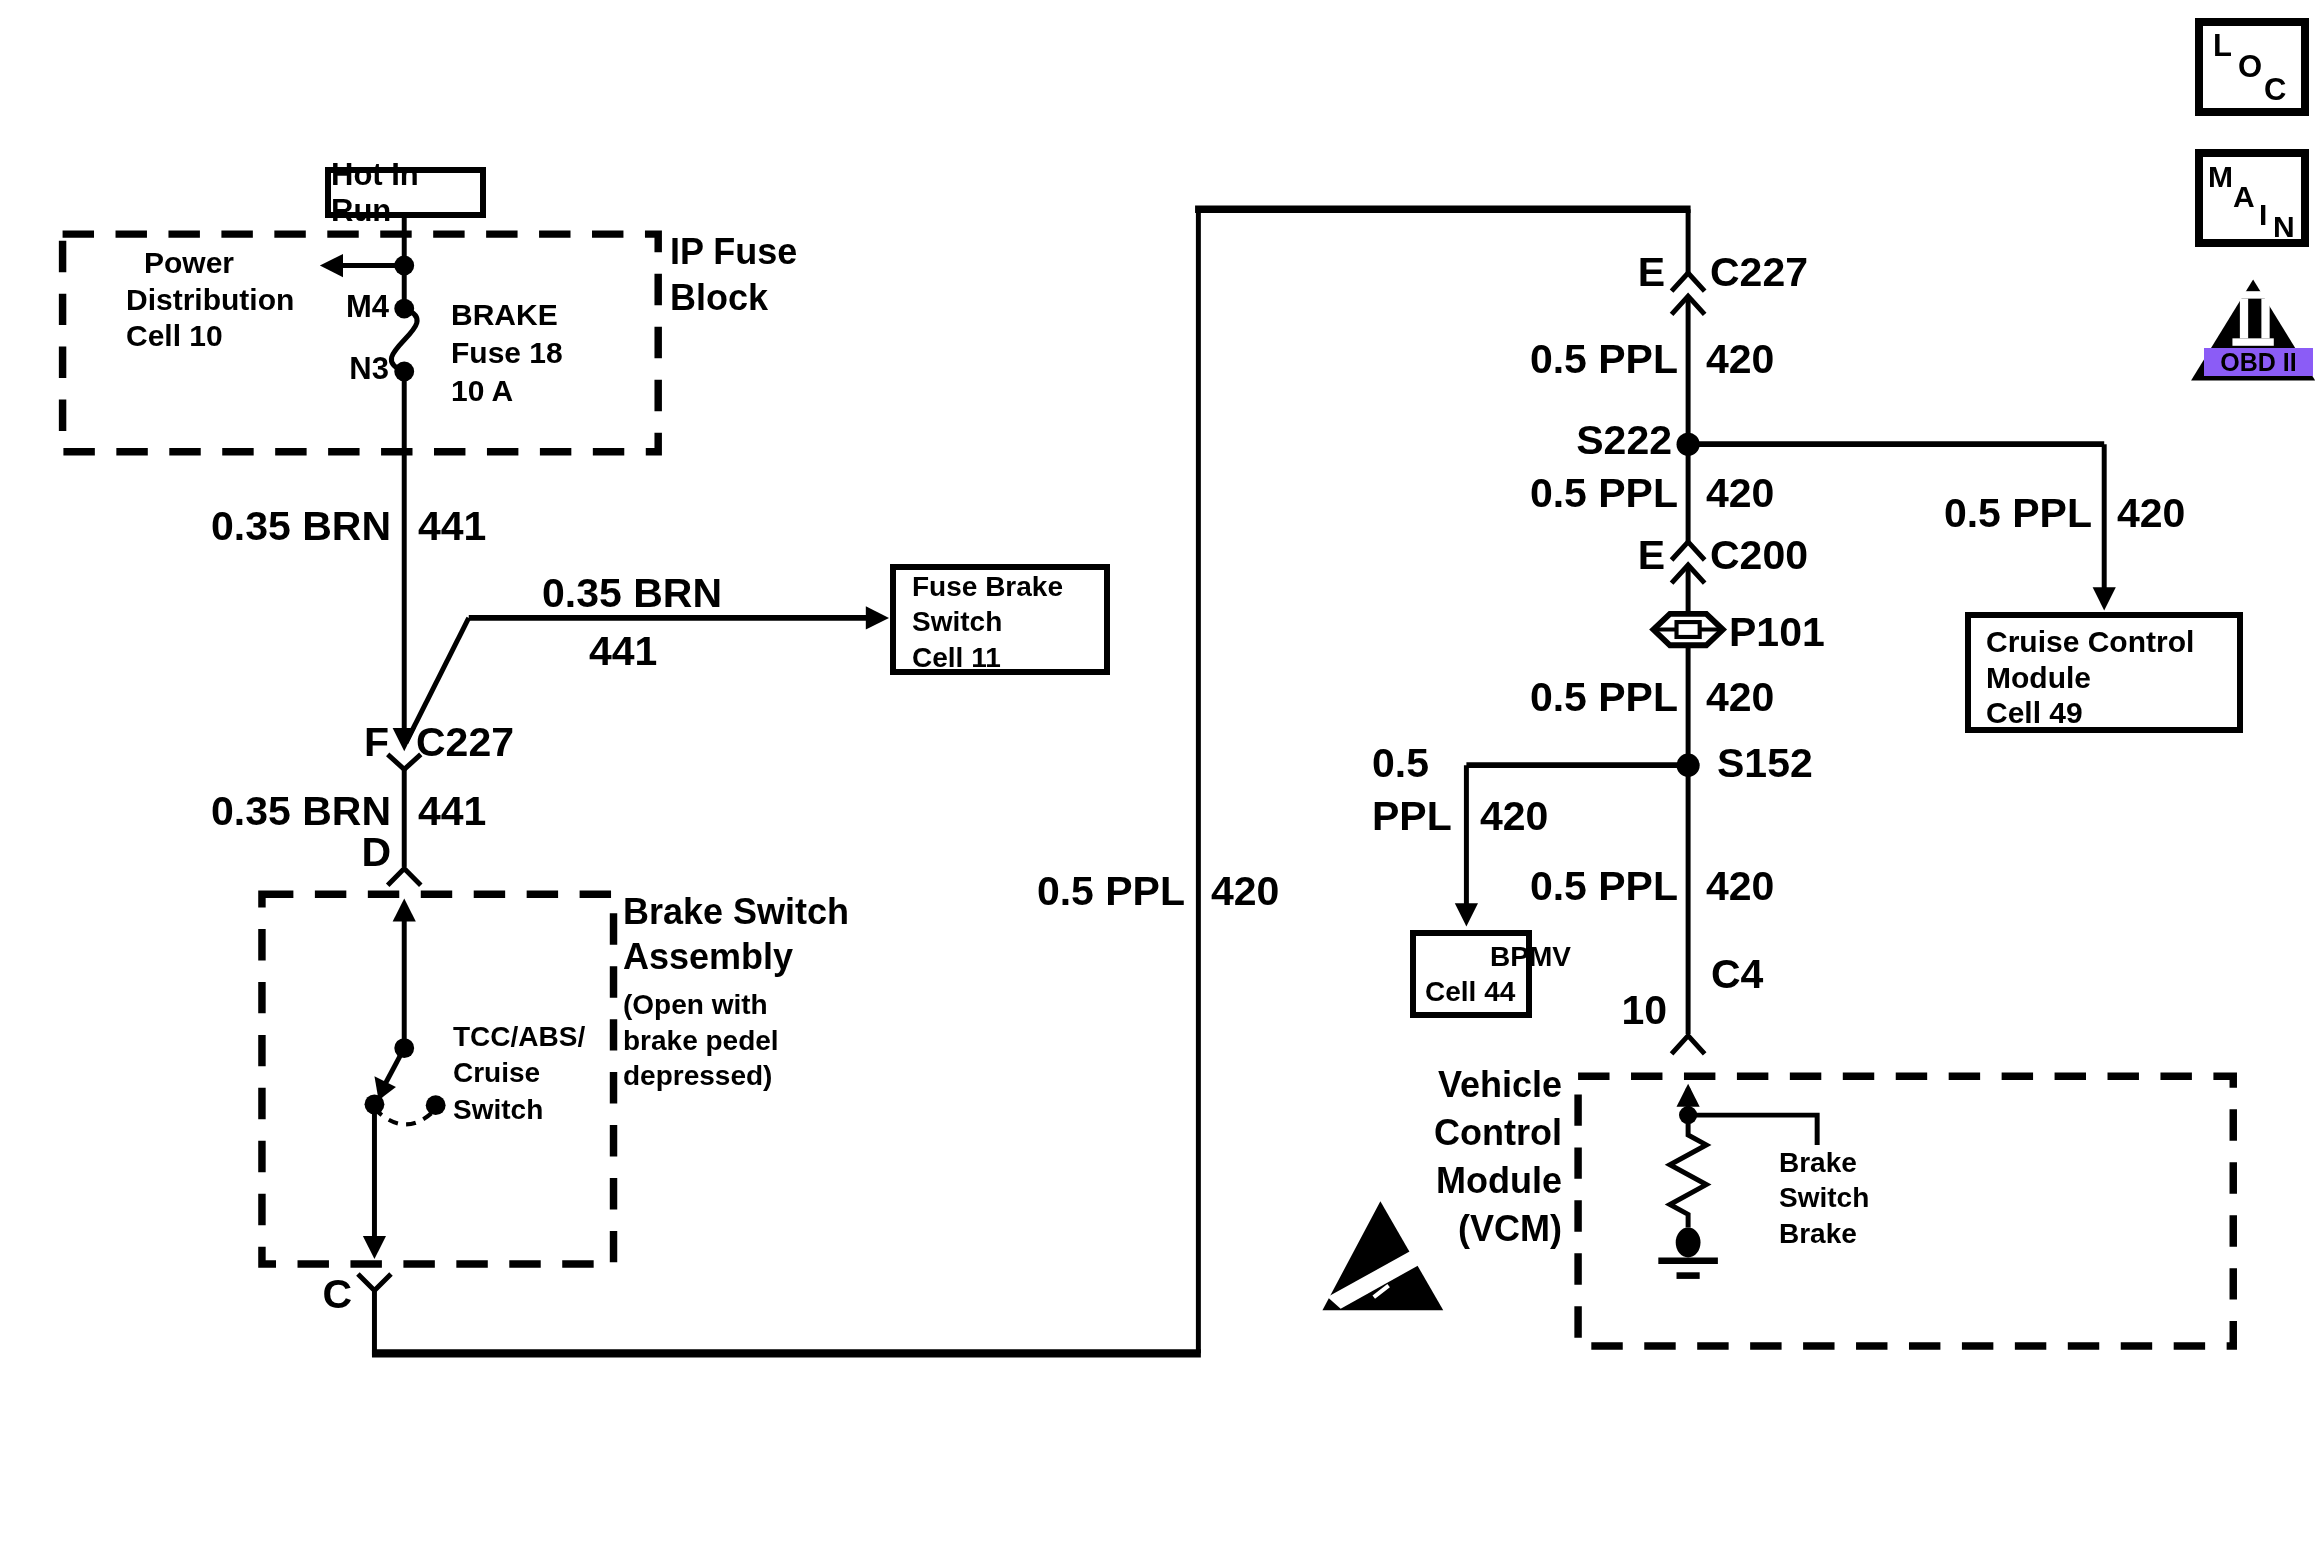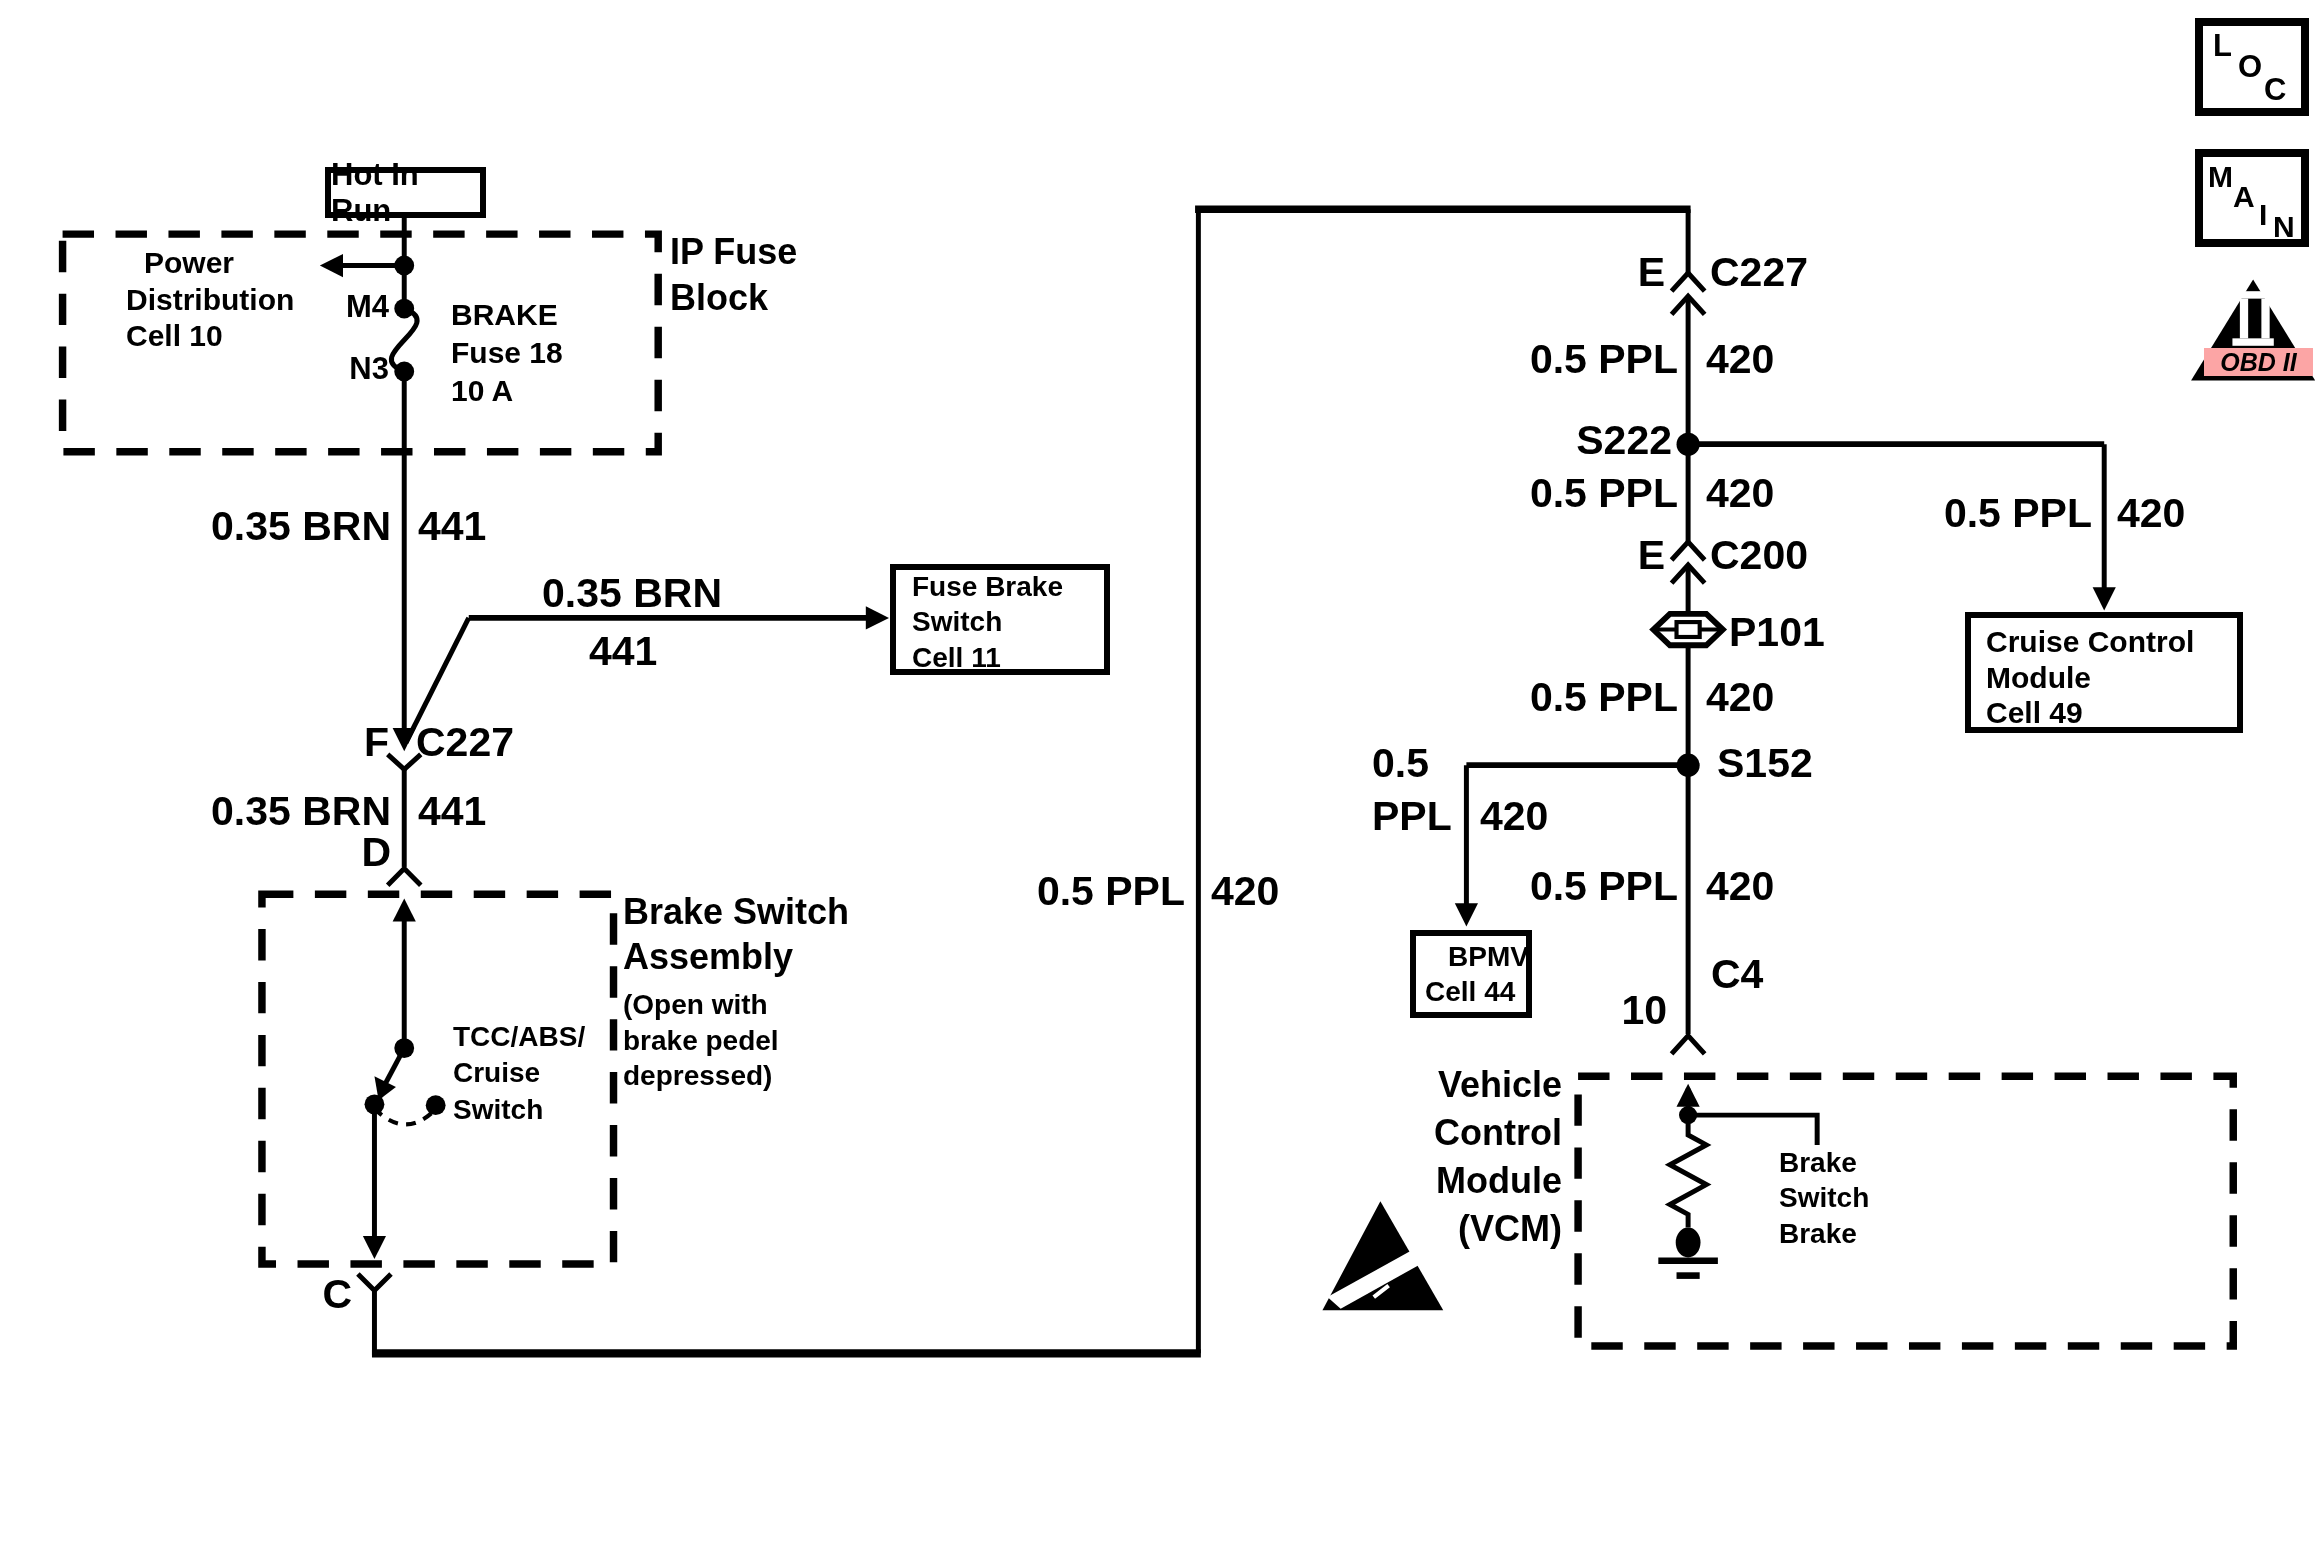--- a/index.html
+++ b/index.html
@@ -16,22 +16,22 @@
   #cruisebox{left:1965px;top:612px;width:278px;height:121px;}
   #bpmvbox{left:1410px;top:930px;width:122px;height:88px;}
   .badge{position:absolute;border:8.3px solid #000;width:114px;height:98px;box-sizing:border-box;background:#fff;}
   .badge span{position:absolute;font-weight:700;}
   #locbadge{left:2195px;top:18px;}
   #mainbadge{left:2195px;top:149px;}
   #connid{position:absolute;left:1979px;top:1122px;width:220px;height:180px;border:5px solid #000;
           box-sizing:border-box;display:flex;flex-direction:column;font-weight:700;font-size:28px;background:#fff;}
   #connid .hdr{flex:0 0 38px;border-bottom:5px solid #000;display:flex;align-items:center;justify-content:center;}
   #connid .row{flex:1;display:flex;align-items:center;padding-left:16.5px;}
-  #obdlabel{position:absolute;left:2204px;top:348px;width:109px;height:28px;background:#fca5a5;
-            display:flex;align-items:center;justify-content:center;font-weight:700;font-size:25px;font-style:italic;}
+  #obdlabel{position:absolute;left:2204px;top:348px;width:109px;height:28px;background:#8b5cf6;
+            display:flex;align-items:center;justify-content:center;font-weight:700;font-size:25px;}
 </style>
 </head>
 <body>
 
 <div id="stage">
 
   <svg width="2319" height="1561" viewBox="0 0 2802 1887">
     <g stroke="#000" fill="none" stroke-width="6">
 
       <line x1="488" y1="262" x2="488" y2="373"></line>
@@ -137,21 +137,21 @@
   <span class="lbl f34" style="left:912px;top:573px">Fuse Brake</span>
   <span class="lbl f34" style="left:912px;top:608px">Switch</span>
   <span class="lbl f34" style="left:912px;top:644px">Cell 11</span>
 
   <div id="cruisebox" class="solidbox"></div>
   <span class="lbl f36" style="left:1986px;top:627px">Cruise Control</span>
   <span class="lbl f36" style="left:1986px;top:663px">Module</span>
   <span class="lbl f36" style="left:1986px;top:698px">Cell 49</span>
 
   <div id="bpmvbox" class="solidbox"></div>
-  <span class="lbl f34" style="left:1448px;top:943px">BPMV</span>
+  <span class="lbl f34" style="left:1490px;top:943px">BPMV</span>
   <span class="lbl f34" style="left:1425px;top:978px">Cell 44</span>
 
   <span class="lbl f44" style="left:670px;top:234px">IP Fuse</span>
   <span class="lbl f44" style="left:670px;top:280px">Block</span>
 
   <span class="lbl f36" style="left:144px;top:248px">Power</span>
   <span class="lbl f36" style="left:126px;top:285px">Distribution</span>
   <span class="lbl f36" style="left:126px;top:321px">Cell 10</span>
 
   <span class="lbl f38 ra" style="left:389px;top:291px">M4</span>

